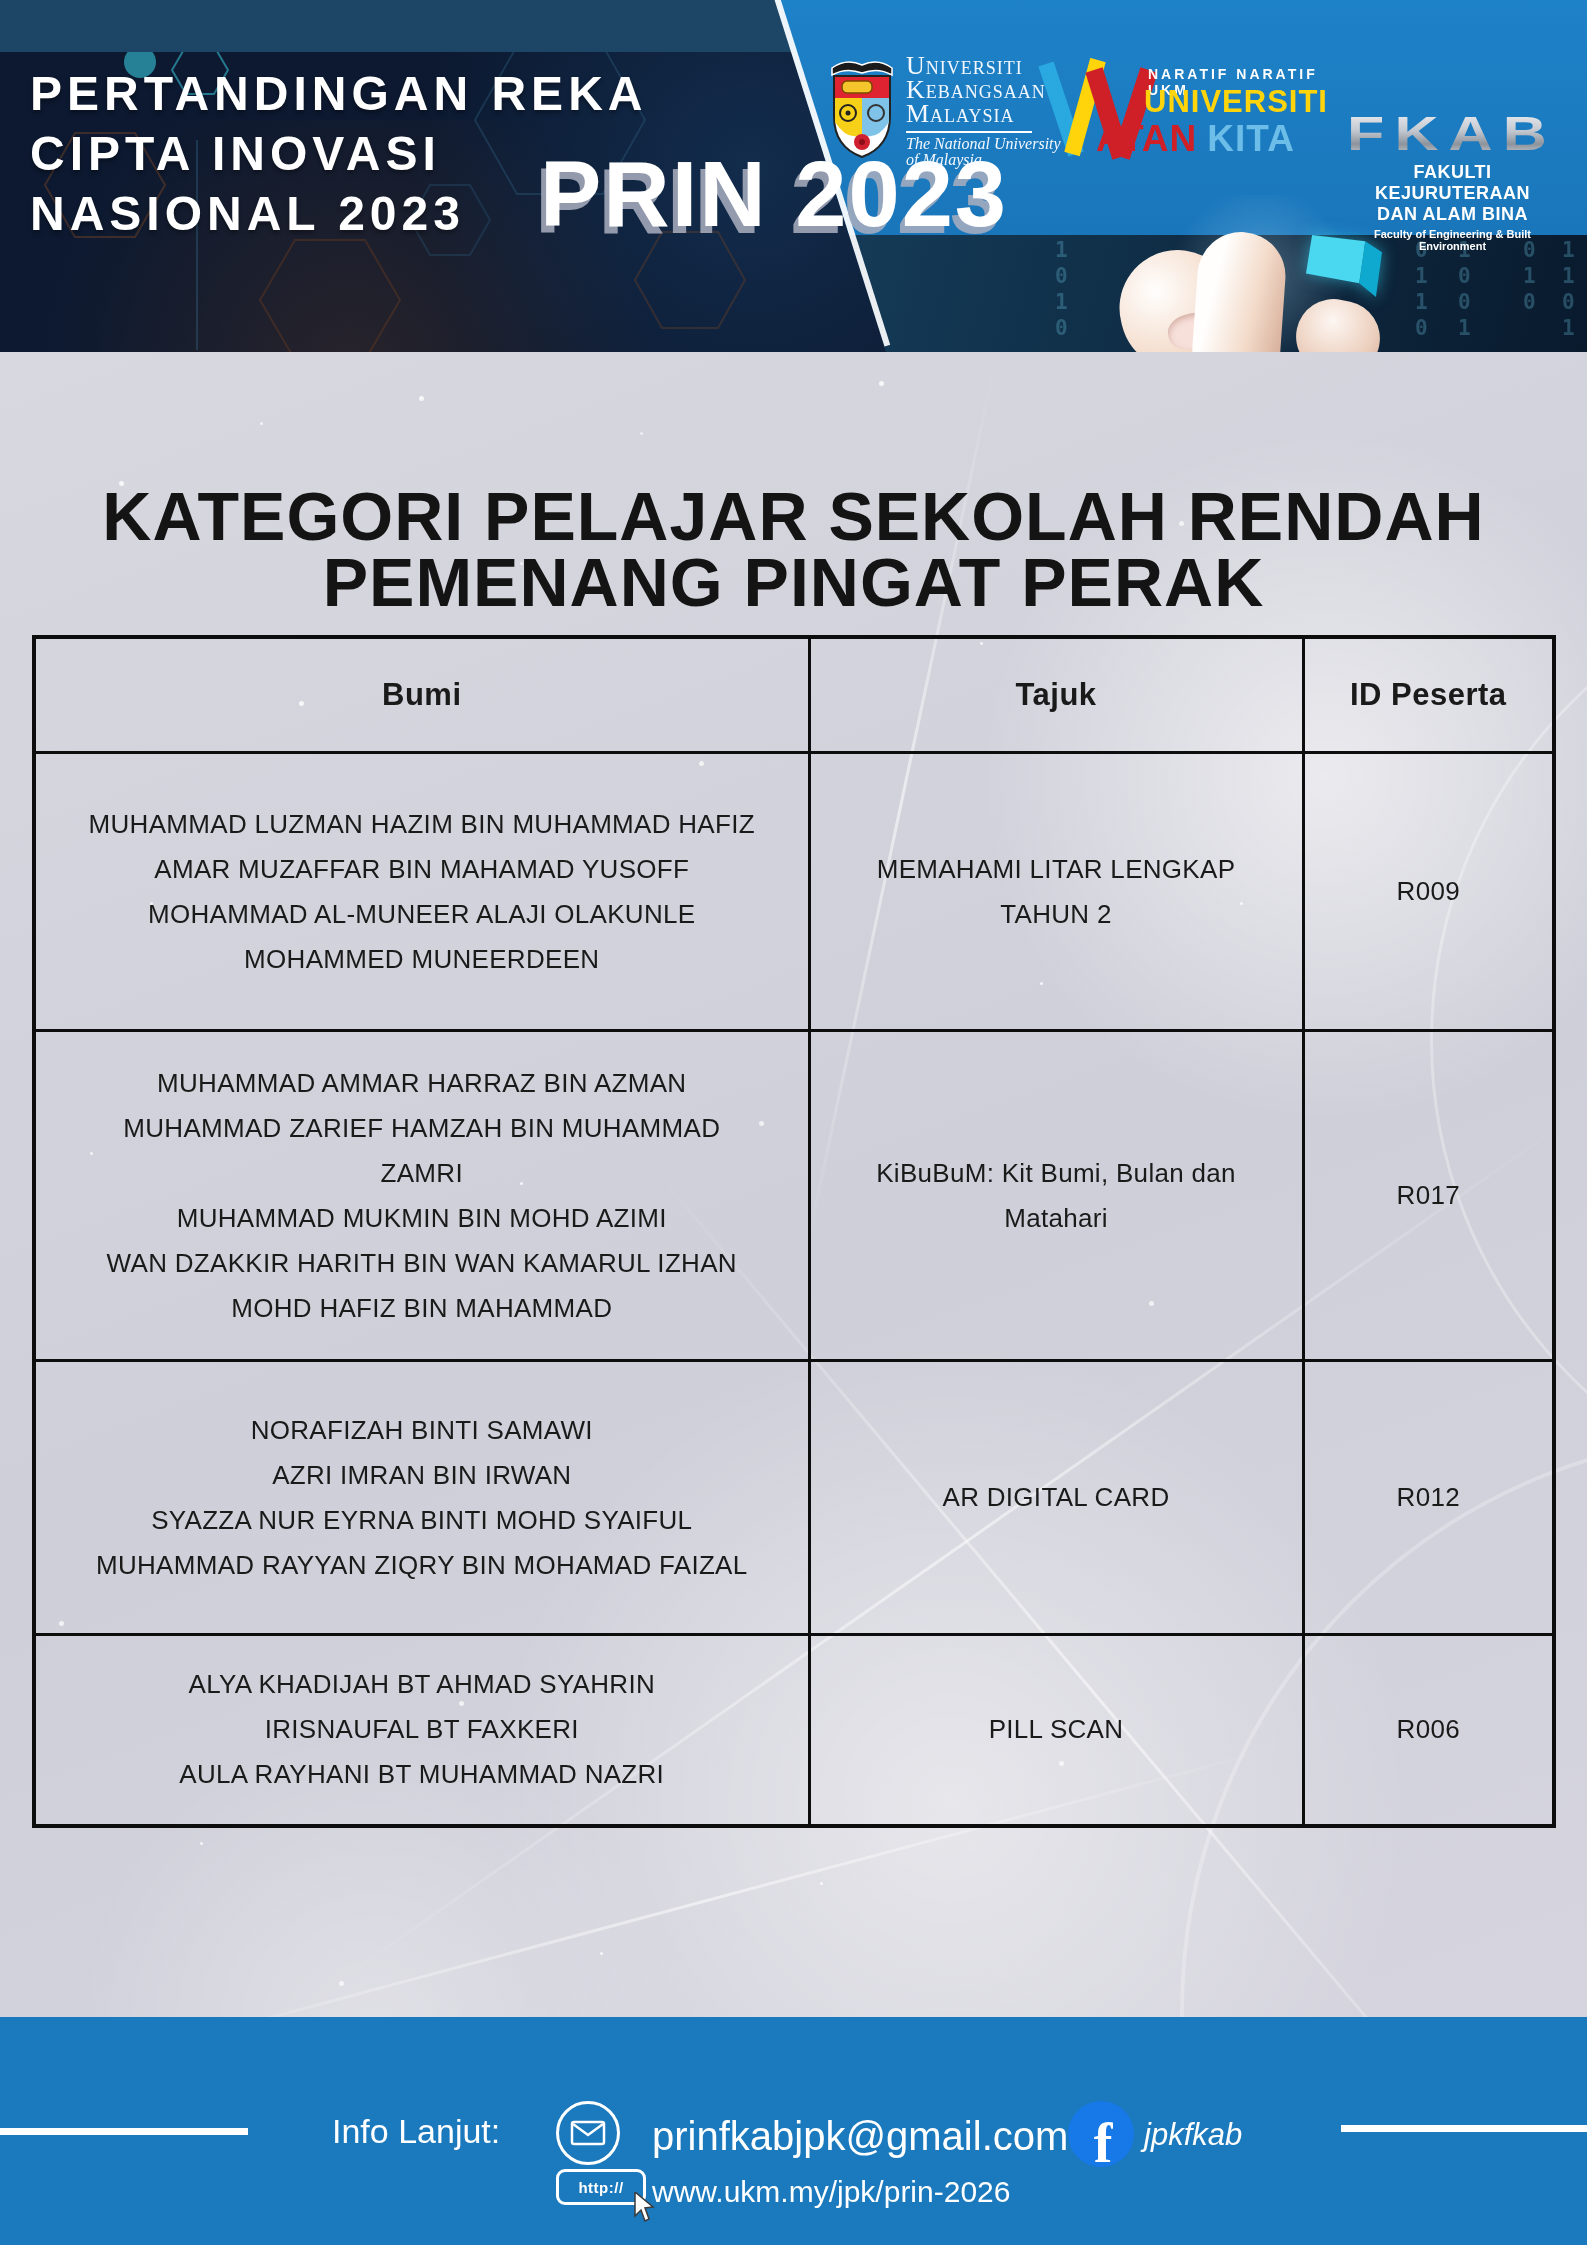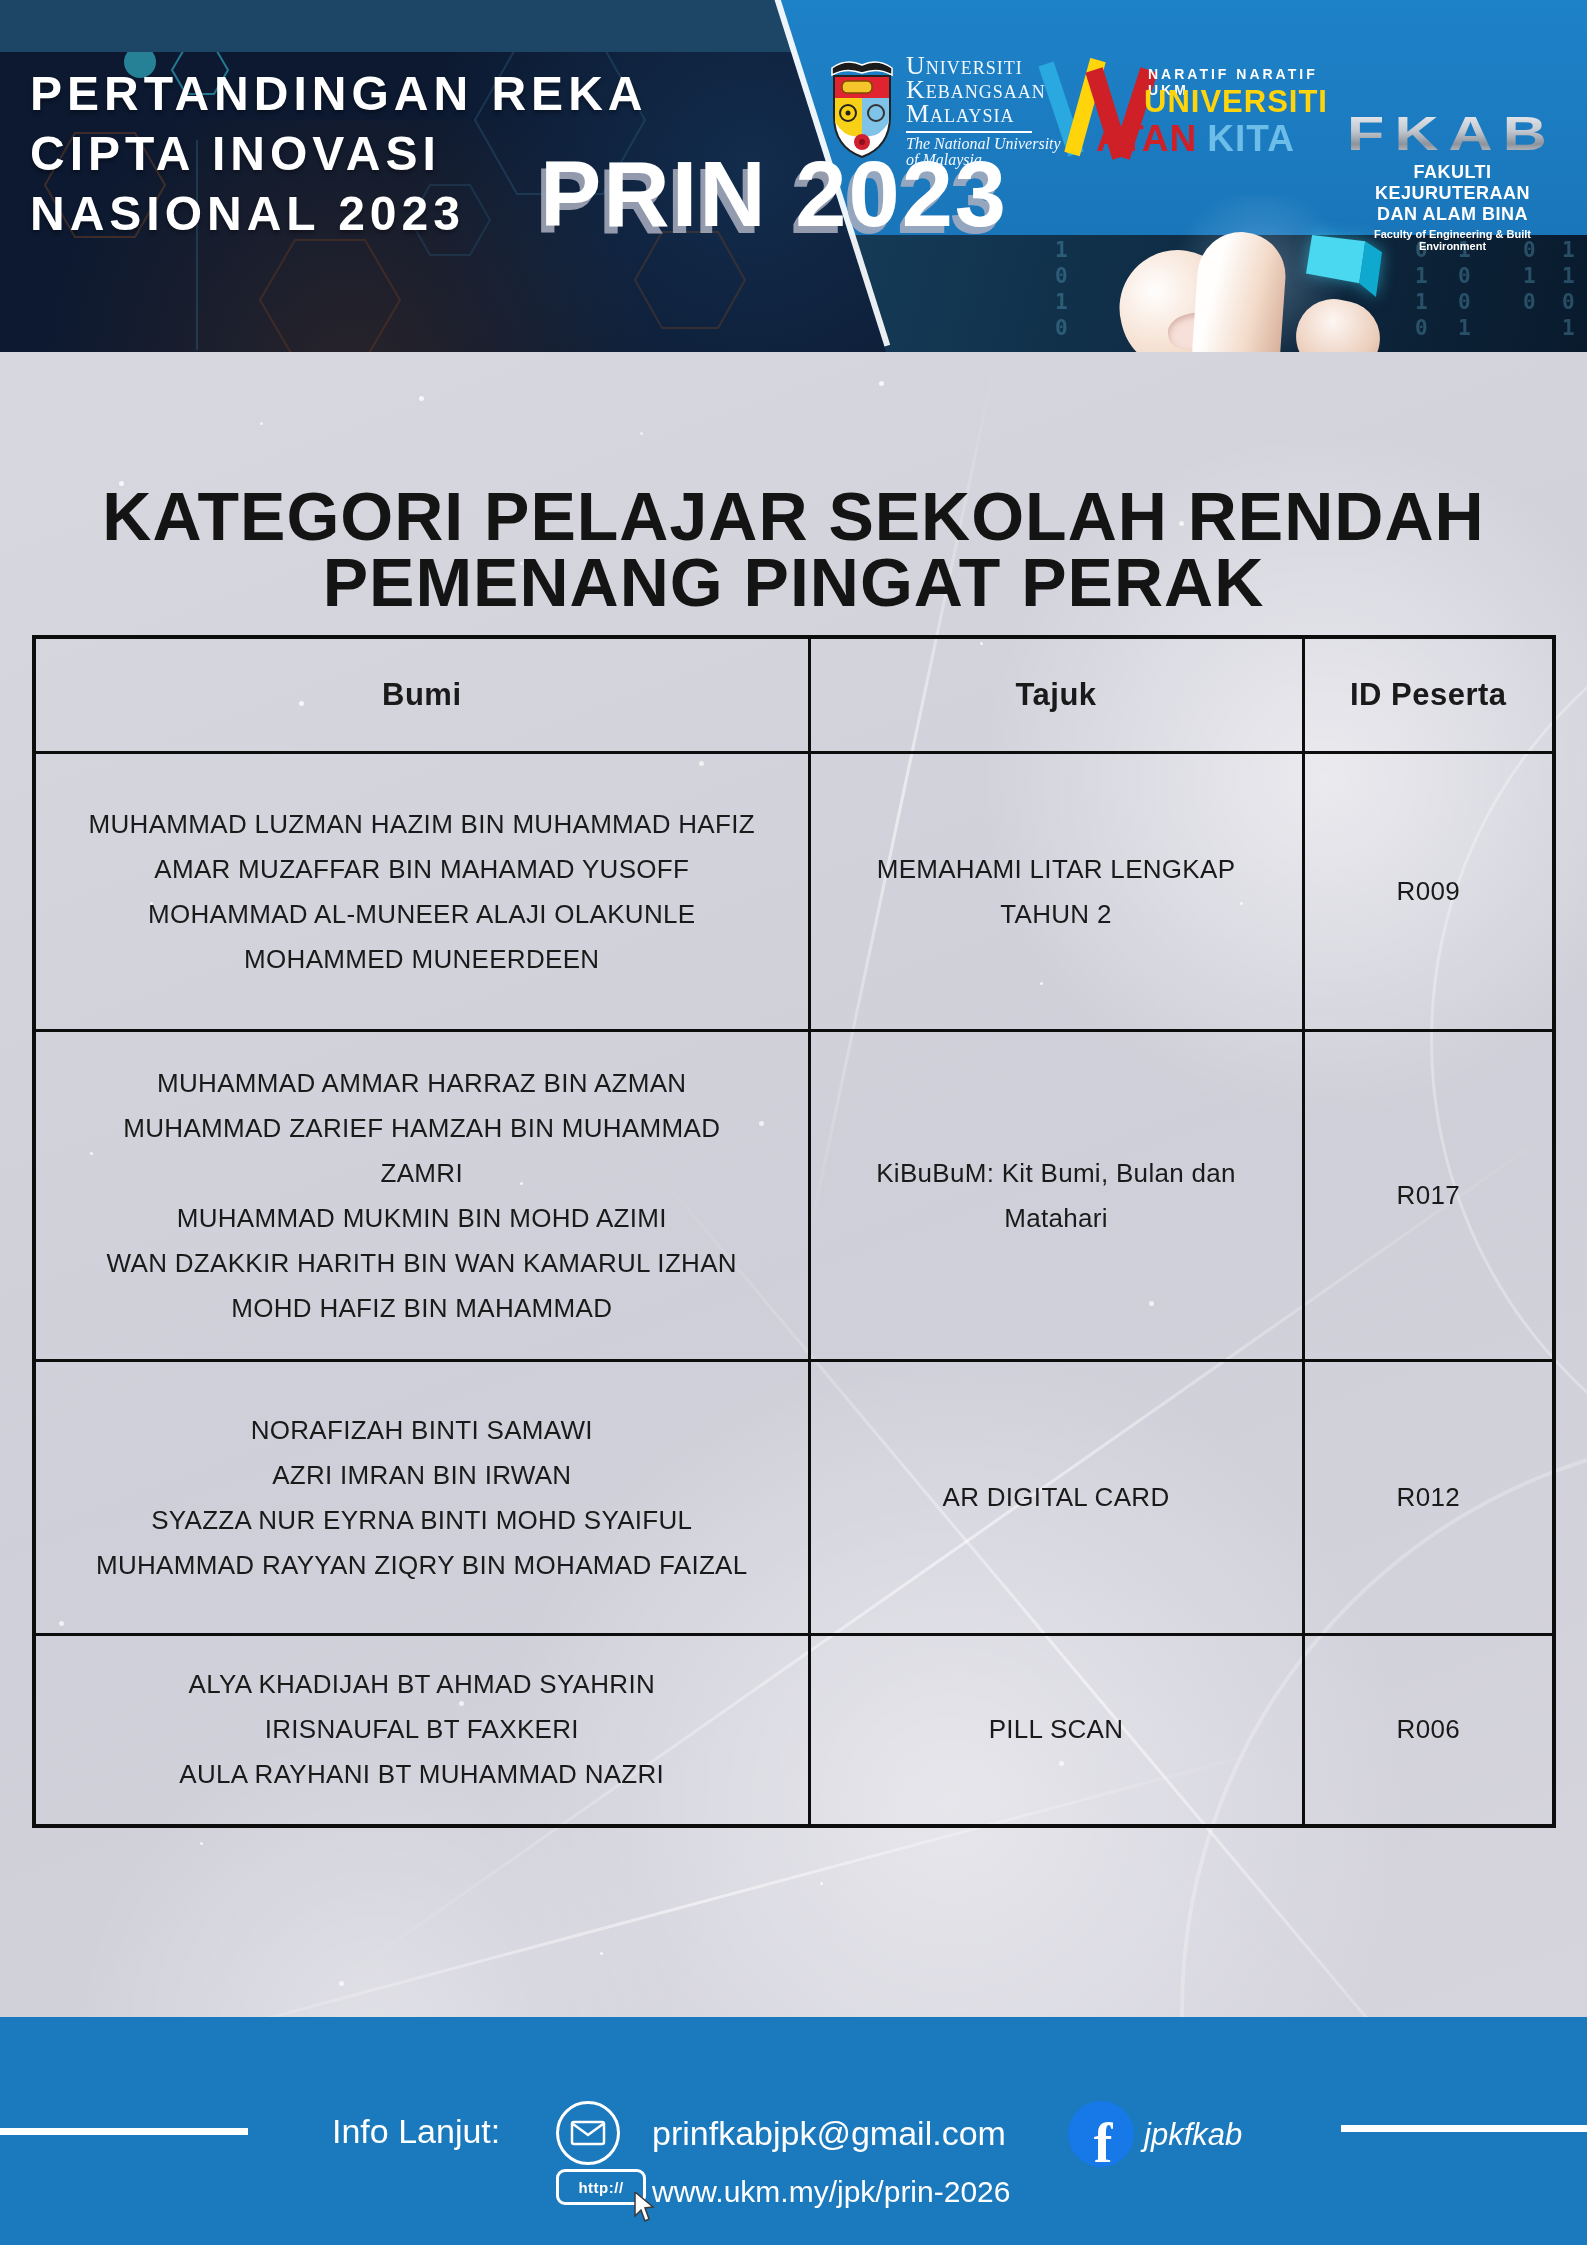--- a/index.html
+++ b/index.html
@@ -99,21 +99,21 @@
   tr.r1{height:278px;} tr.r2{height:330px;} tr.r3{height:274px;} tr.r4{height:191px;}
   
   .ftr{position:absolute;left:0;top:2017px;width:1587px;height:228px;background:#1b79bd;color:#fff;}
   .ftr-anjuran{position:absolute;left:0;top:26px;width:1587px;text-align:center;font-size:37px;letter-spacing:.5px;}
   .ftr-line{position:absolute;height:7px;background:#fff;top:111px;}
   .ftr-line.left{left:0;width:248px;}
   .ftr-line.right{left:1341px;width:246px;top:108px;}
   .ftr-info{position:absolute;left:332px;top:95px;font-size:34px;}
   .email-badge{position:absolute;left:556px;top:84px;width:64px;height:64px;border:3px solid #fff;border-radius:50%;
                box-sizing:border-box;display:flex;align-items:center;justify-content:center;}
-  .ftr-email{position:absolute;left:652px;top:97px;font-size:34px;}
+  .ftr-email{position:absolute;left:652px;top:97px;font-size:40px;}
   .fb-badge{position:absolute;left:1068px;top:84px;width:66px;height:66px;border-radius:50%;background:#1778e8;
             overflow:hidden;display:flex;align-items:flex-end;justify-content:center;}
   .fb-f{font-family:"Liberation Serif",serif;font-weight:bold;font-size:56px;line-height:48px;color:#fff;margin-right:-4px;}
   .ftr-fb{position:absolute;left:1144px;top:100px;font-size:31px;font-style:italic;}
   .url-badge{position:absolute;left:556px;top:152px;width:90px;height:36px;border:3px solid #fff;border-radius:9px;
              box-sizing:border-box;display:flex;align-items:center;justify-content:center;}
   .url-http{font-size:15px;font-weight:bold;letter-spacing:.5px;}
   .cursor-icon{position:absolute;left:74px;top:20px;}
   .ftr-url{position:absolute;left:652px;top:158px;font-size:30px;}
   a,.linkish{color:#fff;text-decoration:none;cursor:pointer;}

